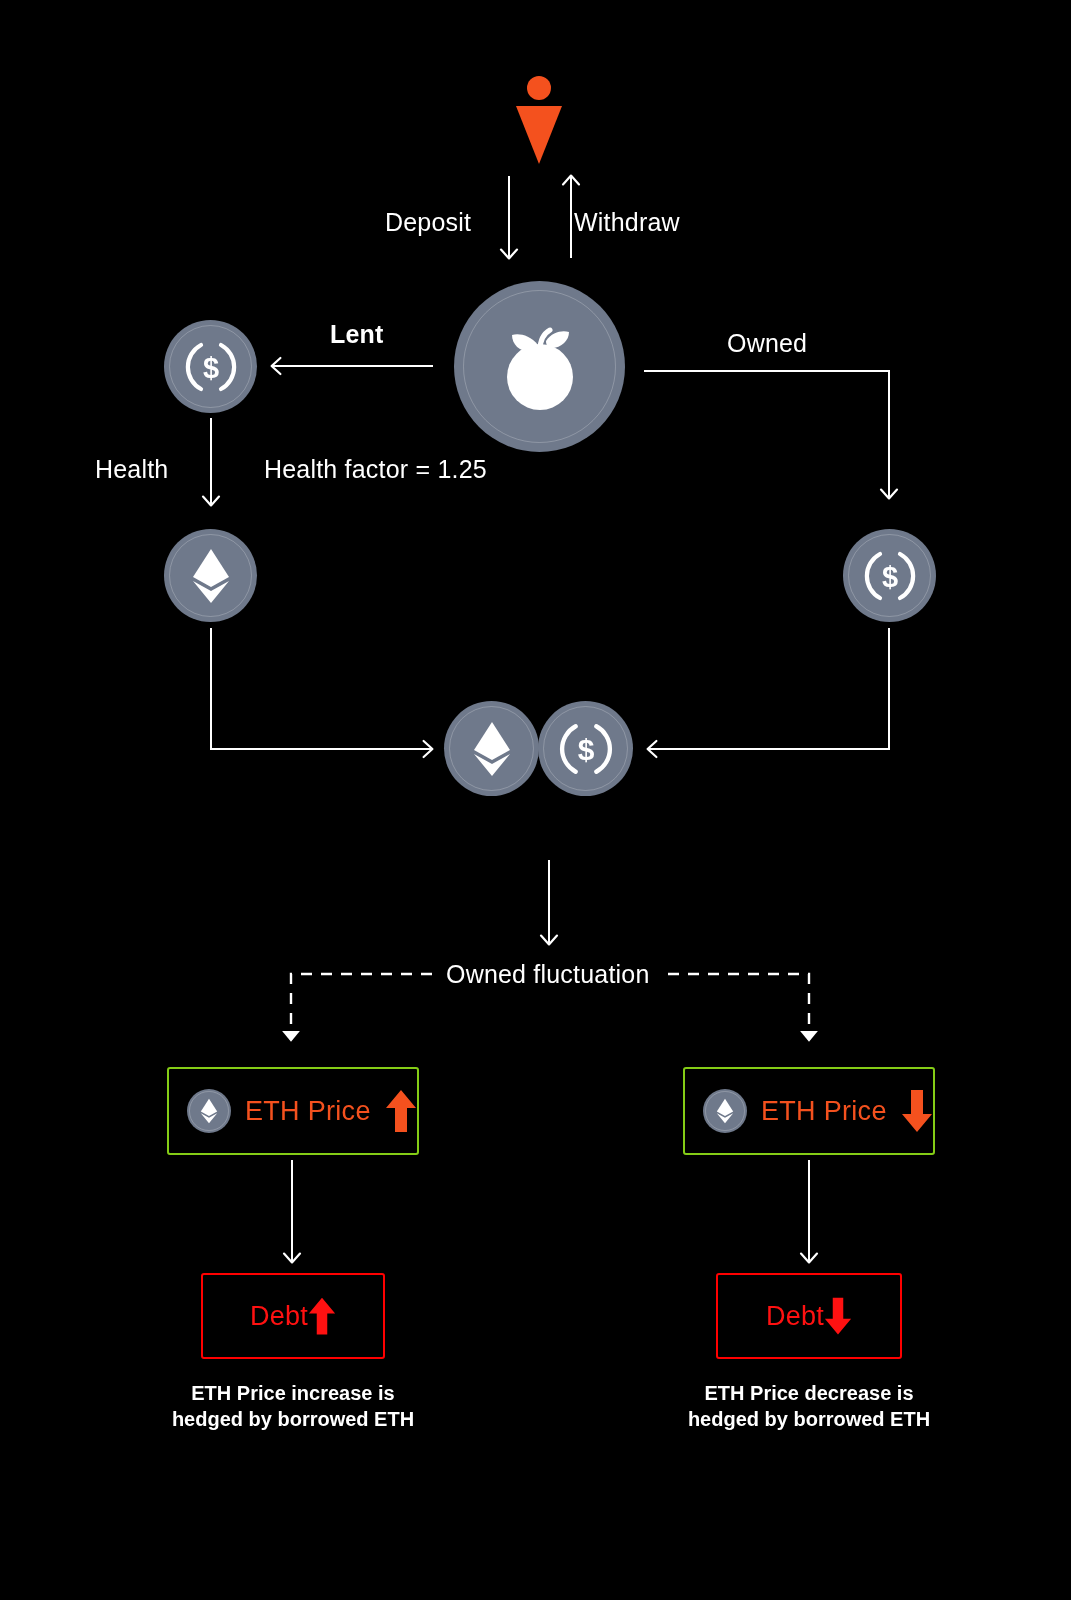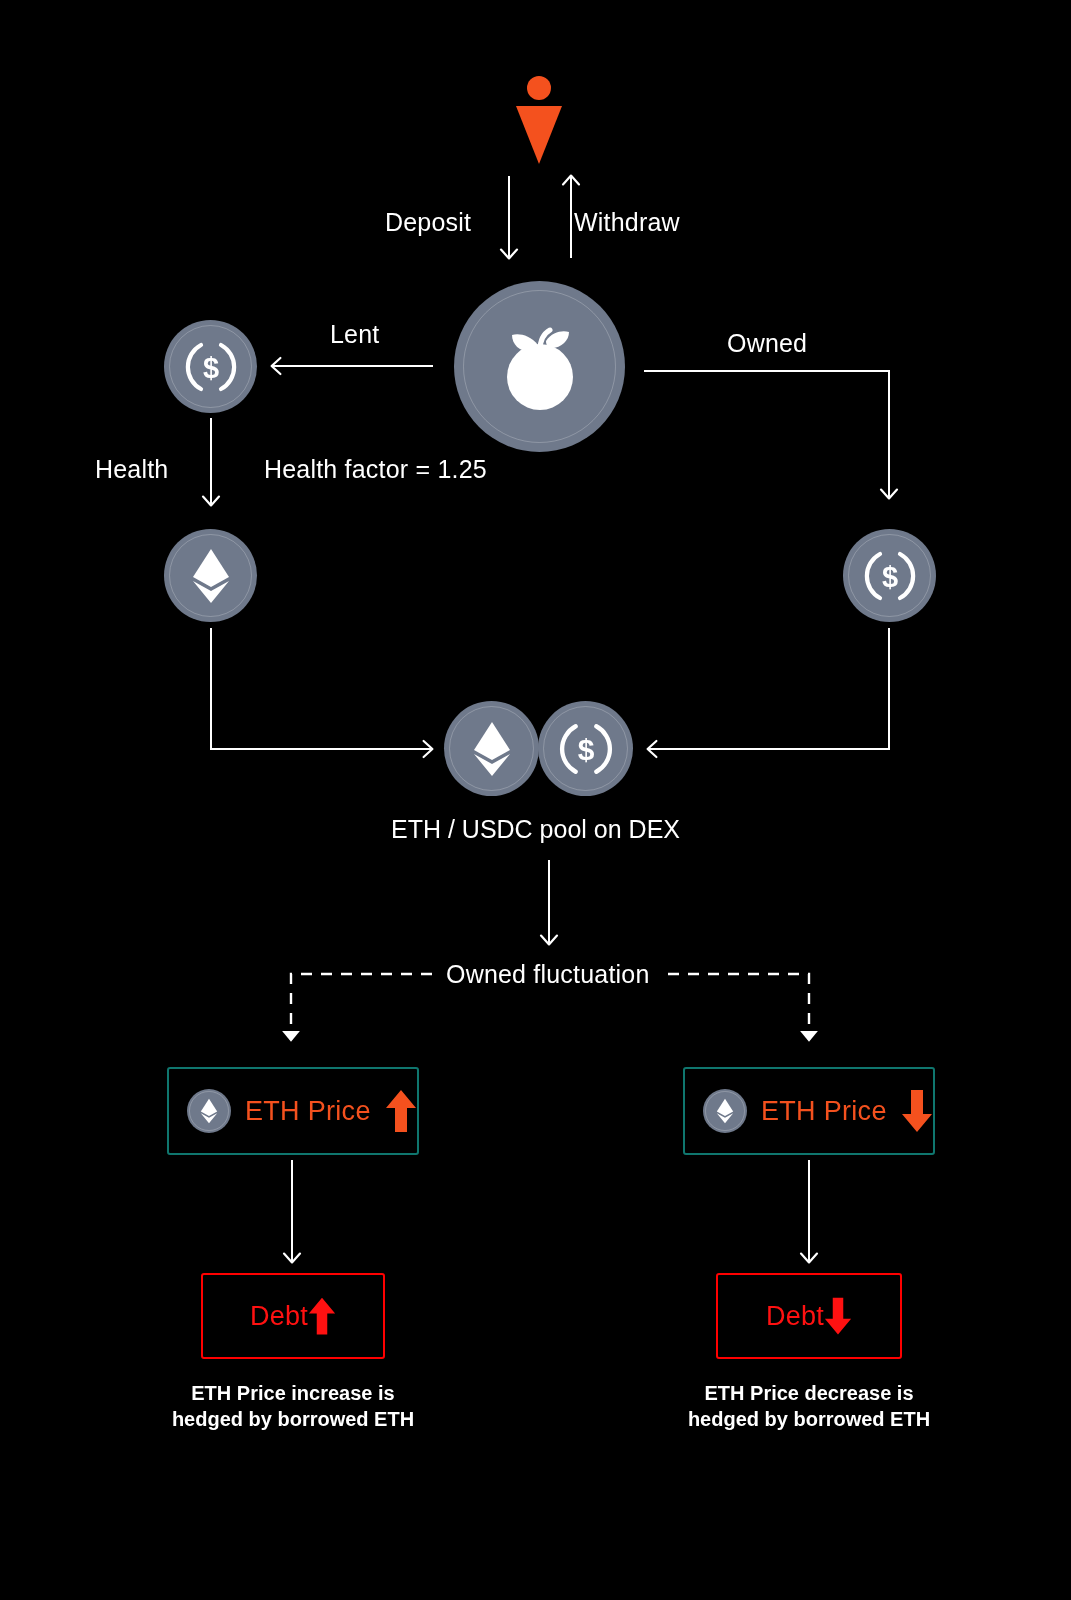--- a/index.html
+++ b/index.html
@@ -63,21 +63,21 @@
   }
   .person-body {
     position: absolute;
     width: 0; height: 0;
   }
 
   
   .obox {
     position: absolute;
     box-sizing: border-box;
-    border: 2px solid #0f766e;
+    border: 2px solid #84cc16;
     border-radius: 3px;
     display: flex;
     align-items: center;
     gap: 14px;
     padding: 0 18px;
   }
   .obox .otext {
     color: #f4511e;
     font-size: 27px;
     letter-spacing: 0.3px;
@@ -166,21 +166,21 @@
 
   <div class="coin" style="left:454px; top:281px; width:171px; height:171px;">
     <svg width="108" height="108" viewBox="0 0 108 108">
       <circle cx="54" cy="64" r="33" fill="#ffffff"></circle>
       <path d="M54,37 C54,27 57,21 64,17" stroke="#ffffff" stroke-width="5" fill="none" stroke-linecap="round"></path>
       <path d="M52,32 C44,22 33,20 26,22 C26,31 33,39 46,39 C49,39 51,36 52,32 Z" fill="#ffffff"></path>
       <path d="M60,28 C66,19 76,17 83,19 C83,27 76,35 65,35 C62,35 60,32 60,28 Z" fill="#ffffff"></path>
     </svg>
   </div>
 
-  <span class="label" style="left:330px; top:320px;">Lent</span>
+  <span class="label" style="left:330px; top:320px;font-weight:bold;">Lent</span>
   <span class="label" style="left:727px; top:329px;">Owned</span>
 
   <div class="coin" style="left:164px; top:320px; width:93px; height:93px;">
     <svg width="60" height="60" viewBox="0 0 60 60">
       <path d="M20,8 A25,25 0 0 0 20,52" stroke="#ffffff" stroke-width="4.2" fill="none" stroke-linecap="round"></path>
       <path d="M40,8 A25,25 0 0 1 40,52" stroke="#ffffff" stroke-width="4.2" fill="none" stroke-linecap="round"></path>
       <text x="30" y="41" text-anchor="middle" font-family="Liberation Sans, sans-serif" font-size="29" font-weight="bold" fill="#ffffff">$</text>
     </svg>
   </div>
 
@@ -209,21 +209,20 @@
     </svg>
   </div>
   <div class="coin" style="left:538px; top:701px; width:95px; height:95px;">
     <svg width="62" height="62" viewBox="0 0 60 60">
       <path d="M20,8 A25,25 0 0 0 20,52" stroke="#ffffff" stroke-width="4.2" fill="none" stroke-linecap="round"></path>
       <path d="M40,8 A25,25 0 0 1 40,52" stroke="#ffffff" stroke-width="4.2" fill="none" stroke-linecap="round"></path>
       <text x="30" y="41" text-anchor="middle" font-family="Liberation Sans, sans-serif" font-size="29" font-weight="bold" fill="#ffffff">$</text>
     </svg>
   </div>
 
-  <div class="pool-label" style="left:0; top:815px; width:1071px;">ETH / USDC pool on DEX</div>
 
   <span class="label" style="left:446px; top:960px;">Owned fluctuation</span>
 
   <div class="obox" style="left:167px; top:1067px; width:252px; height:88px;">
     <div class="coin" style="position:relative; left:0; top:0; width:44px; height:44px; flex:0 0 44px;">
       <svg width="20" height="28" viewBox="0 0 44 60">
         <path d="M22,3 L40,31 L22,41 L4,31 Z" fill="#ffffff"></path>
         <path d="M22,45 L40,35 L22,57 L4,35 Z" fill="#ffffff"></path>
       </svg>
     </div>

